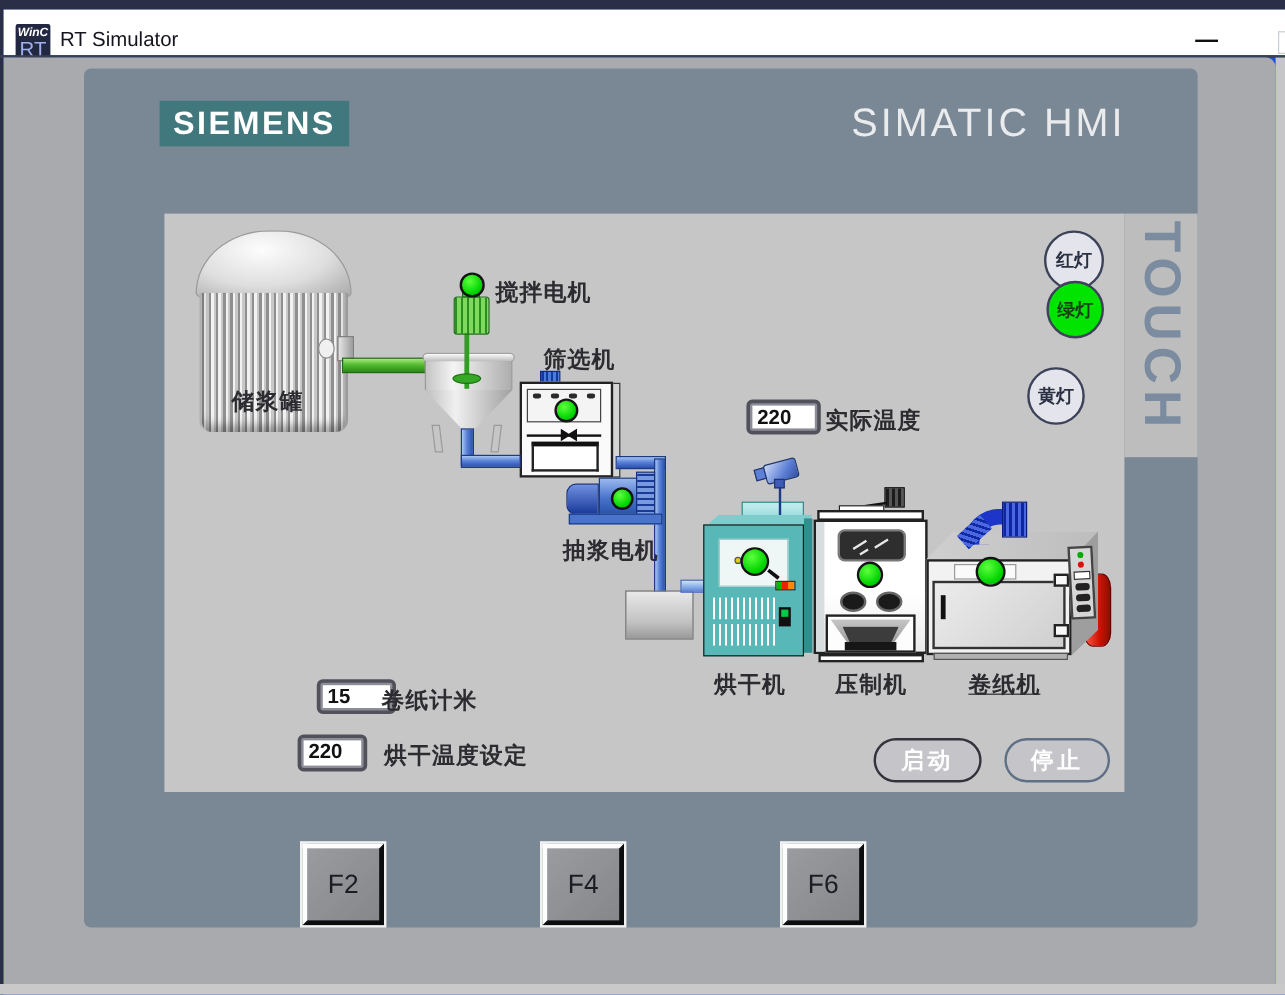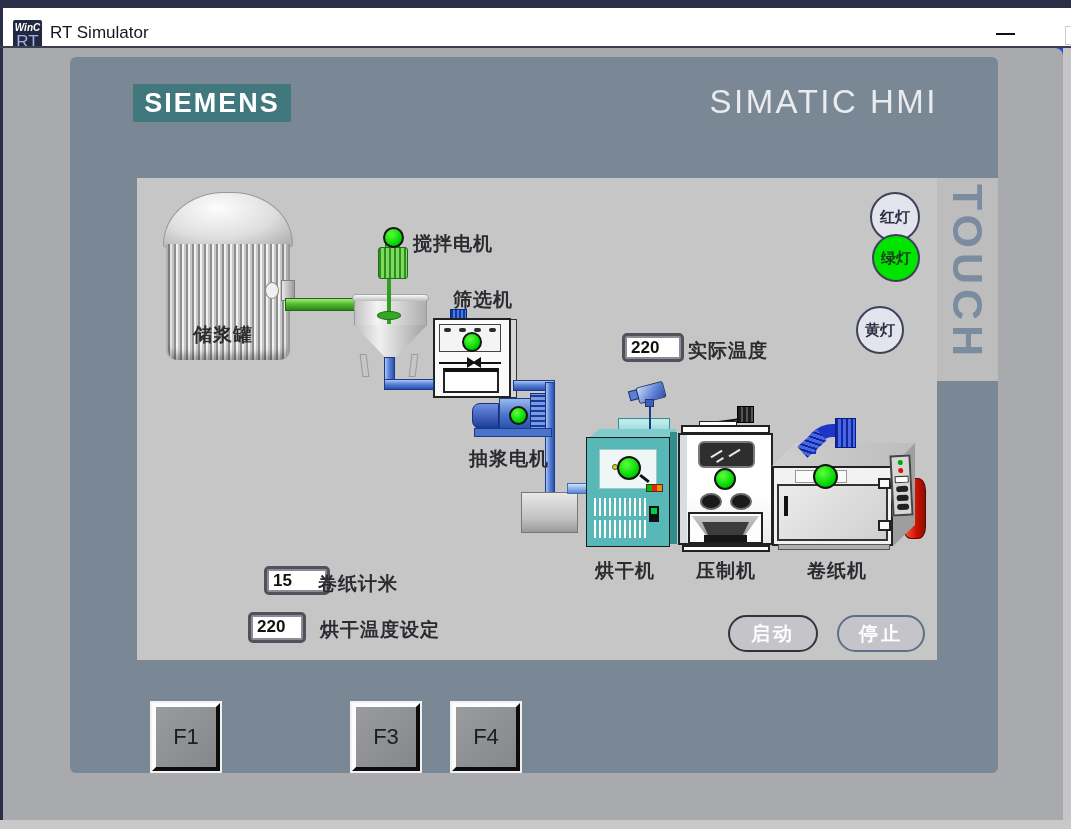--- a/index.html
+++ b/index.html
@@ -213,21 +213,21 @@
         </div>
         <div class="abs" style="left:641px;top:366px;width:112px;height:6px;background:#b0b0b0;border:1px solid #555;z-index:3;"></div>
       </div>
 
       <div class="abs lbl" style="left:56px;top:144px;">储浆罐</div>
       <div class="abs lbl" style="left:276px;top:53px;">搅拌电机</div>
       <div class="abs lbl" style="left:316px;top:109px;">筛选机</div>
       <div class="abs lbl" style="left:332px;top:268px;">抽浆电机</div>
       <div class="abs lbl" style="left:458px;top:380px;">烘干机</div>
       <div class="abs lbl" style="left:559px;top:380px;">压制机</div>
-      <div class="abs lbl" style="left:670px;top:380px;">卷纸机</div>
+      <div class="abs lbl" style="left:670px;top:380px;text-decoration:underline;">卷纸机</div>
 
       <div class="abs io" style="left:485px;top:155px;width:62px;height:29px;">
         <div class="io-inner">220</div>
       </div>
       <div class="abs lbl" style="left:551px;top:160px;">实际温度</div>
 
       <div class="abs io" style="left:127px;top:388px;width:66px;height:29px;">
         <div class="io-inner">15</div>
       </div>
       <div class="abs lbl" style="left:181px;top:393px;">卷纸计米</div>
@@ -248,24 +248,24 @@
       </div>
 
       <div class="abs pill" style="left:591px;top:437px;width:90px;height:37px;border:2px solid #33333d;">
         <span>启动</span>
       </div>
       <div class="abs pill" style="left:700px;top:437px;width:88px;height:37px;border:2px solid #5f7086;">
         <span>停止</span>
       </div>
     </div>
 
-    <div class="abs fkey" style="left:82px;">
-        <span>F1</span>
-      </div>
-    <div class="abs fkey" style="left:282px;">
-        <span>F3</span>
+    <div class="abs fkey" style="left:182px;">
+        <span>F2</span>
       </div>
     <div class="abs fkey" style="left:382px;">
         <span>F4</span>
       </div>
+    <div class="abs fkey" style="left:582px;">
+        <span>F6</span>
+      </div>
   </div>
 
 </div>
 
 </body></html>

